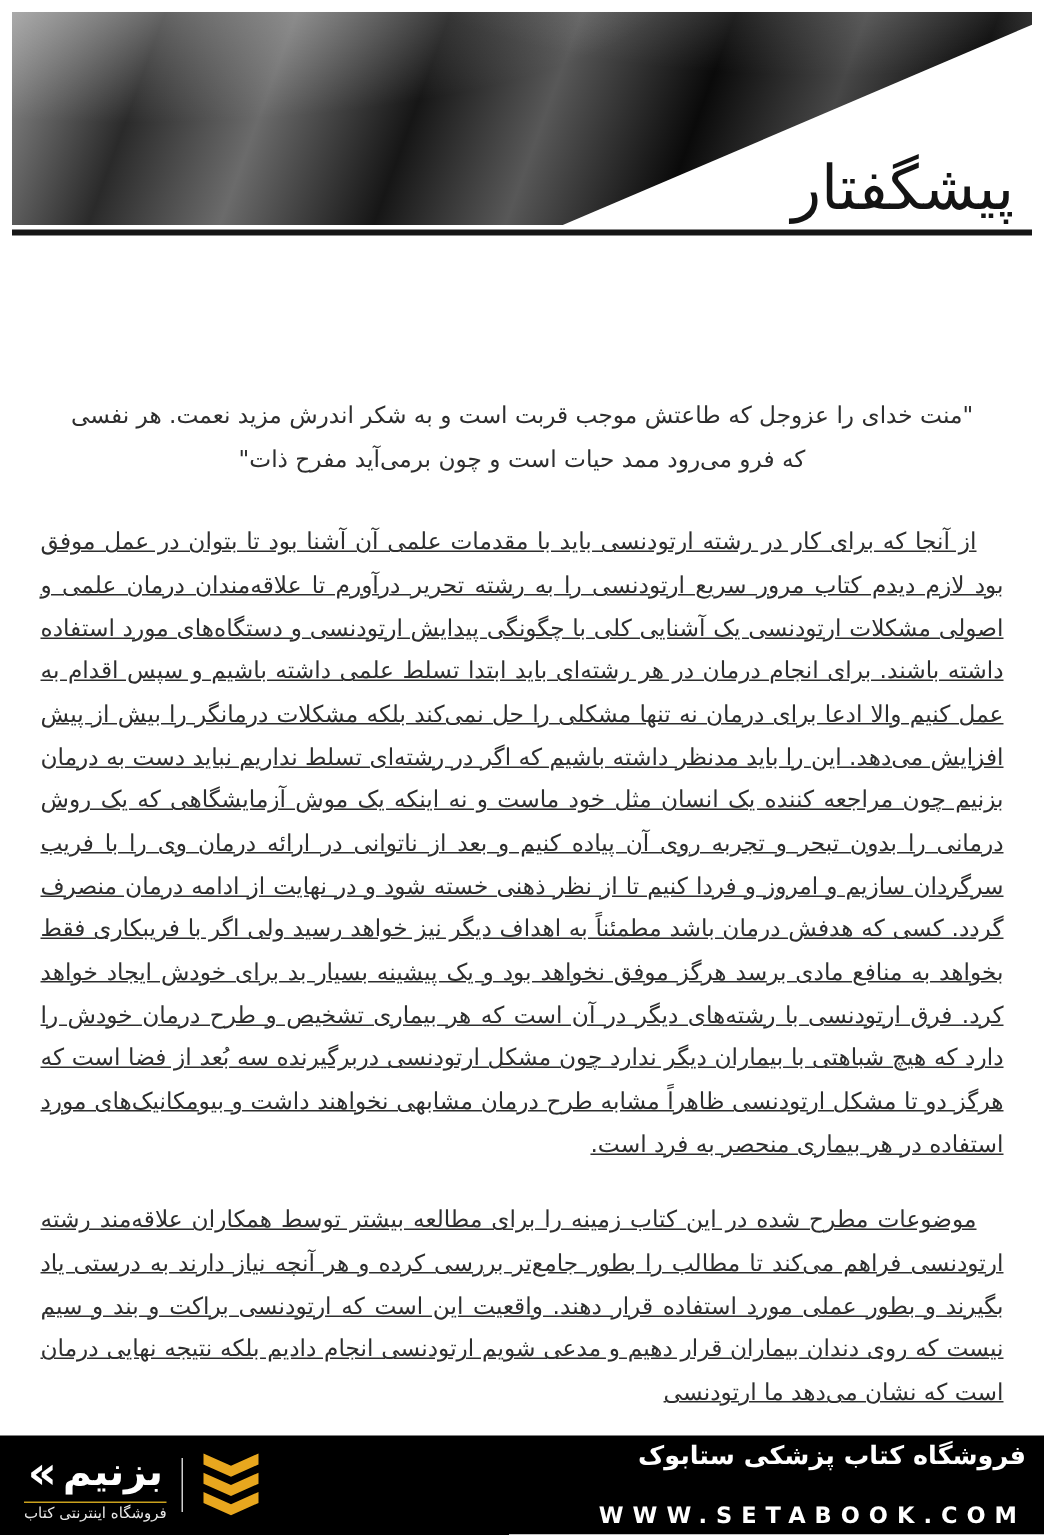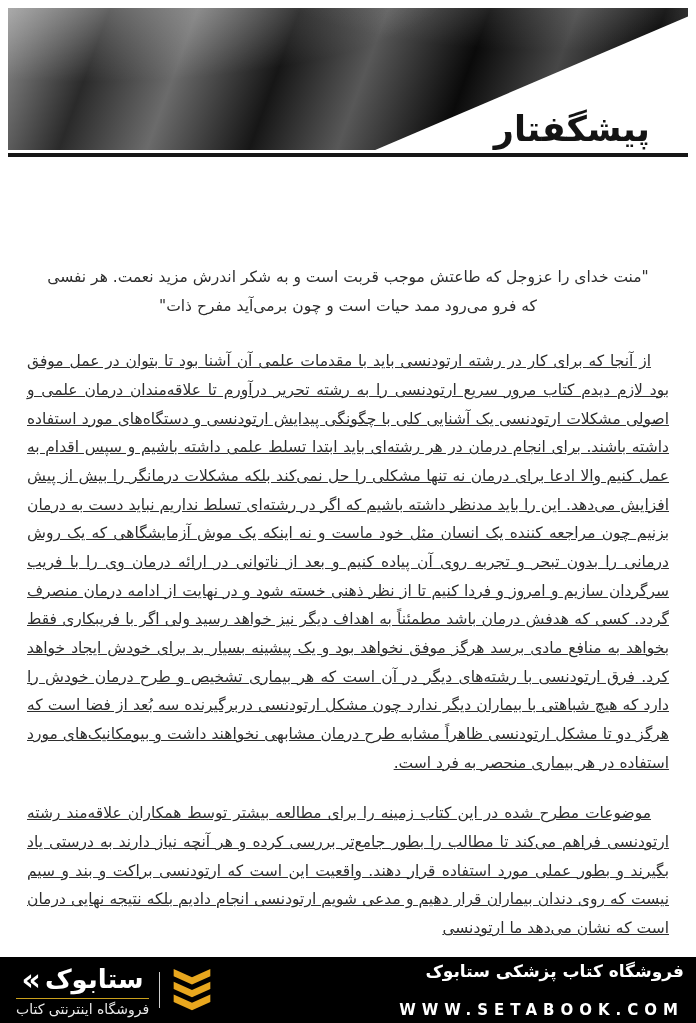--- a/index.html
+++ b/index.html
@@ -20,25 +20,25 @@
       radial-gradient(90% 120% at 80% -30%, rgba(255,255,255,.22), rgba(255,255,255,0) 50%),
       linear-gradient(110deg,#8f8f8f 0%,#2a2a2a 14%,#6b6b6b 26%,#161616 40%,#585858 52%,#0a0a0a 66%,#474747 78%,#090909 90%,#5a5a5a 100%);
   }
   .banner-wedge{
     position:absolute;inset:0;
     background:#ffffff;
     clip-path:polygon(54% 100%, 100% 100%, 100% 6%);
   }
   .banner-title{
     position:absolute;
-    right:38px;bottom:0;
+    right:12px;bottom:0;
     margin:0;
     direction:rtl;
-    font-size:35px;
-    font-weight:700;
+    font-size:41px;
+    font-weight:400;
     color:#141414;
     line-height:1.2;
   }
   .rule{
     height:4px;
     margin:3px 8px 0 8px;
     background:#161616;
   }
 
   
@@ -92,21 +92,21 @@
     line-height:1.1;
     color:#ffffff;
   }
   .wordmark .chev{
     font-size:30px;
     margin-right:4px;
     color:#ffffff;
   }
   .logo-sub{
     direction:rtl;
-    font-size:14px;
+    font-size:10px;
     letter-spacing:.5px;
     color:#e9e9e9;
     margin-top:2px;
     border-top:1px solid #caa11d;
     padding-top:2px;
   }
   .logo-divider{
     width:1px;
     height:36px;
     background:#cfcfcf;
@@ -145,21 +145,21 @@
   <p class="quote">"منت خدای را عزوجل که طاعتش موجب قربت است و به شکر اندرش مزید نعمت. هر نفسی که فرو می‌رود ممد حیات است و چون برمی‌آید مفرح ذات"</p>
   <p class="para">از آنجا که برای کار در رشته ارتودنسی باید با مقدمات علمی آن آشنا بود تا بتوان در عمل موفق بود لازم دیدم کتاب مرور سریع ارتودنسی را به رشته تحریر درآورم تا علاقه‌مندان درمان علمی و اصولی مشکلات ارتودنسی یک آشنایی کلی با چگونگی پیدایش ارتودنسی و دستگاه‌های مورد استفاده داشته باشند. برای انجام درمان در هر رشته‌ای باید ابتدا تسلط علمی داشته باشیم و سپس اقدام به عمل کنیم والا ادعا برای درمان نه تنها مشکلی را حل نمی‌کند بلکه مشکلات درمانگر را بیش از پیش افزایش می‌دهد. این را باید مدنظر داشته باشیم که اگر در رشته‌ای تسلط نداریم نباید دست به درمان بزنیم چون مراجعه کننده یک انسان مثل خود ماست و نه اینکه یک موش آزمایشگاهی که یک روش درمانی را بدون تبحر و تجربه روی آن پیاده کنیم و بعد از ناتوانی در ارائه درمان وی را با فریب سرگردان سازیم و امروز و فردا کنیم تا از نظر ذهنی خسته شود و در نهایت از ادامه درمان منصرف گردد. کسی که هدفش درمان باشد مطمئناً به اهداف دیگر نیز خواهد رسید ولی اگر با فریبکاری فقط بخواهد به منافع مادی برسد هرگز موفق نخواهد بود و یک پیشینه بسیار بد برای خودش ایجاد خواهد کرد. فرق ارتودنسی با رشته‌های دیگر در آن است که هر بیماری تشخیص و طرح درمان خودش را دارد که هیچ شباهتی با بیماران دیگر ندارد چون مشکل ارتودنسی دربرگیرنده سه بُعد از فضا است که هرگز دو تا مشکل ارتودنسی ظاهراً مشابه طرح درمان مشابهی نخواهند داشت و بیومکانیک‌های مورد استفاده در هر بیماری منحصر به فرد است.</p>
   <p class="para">موضوعات مطرح شده در این کتاب زمینه را برای مطالعه بیشتر توسط همکاران علاقه‌مند رشته ارتودنسی فراهم می‌کند تا مطالب را بطور جامع‌تر بررسی کرده و هر آنچه نیاز دارند به درستی یاد بگیرند و بطور عملی مورد استفاده قرار دهند. واقعیت این است که ارتودنسی براکت و بند و سیم نیست که روی دندان بیماران قرار دهیم و مدعی شویم ارتودنسی انجام دادیم بلکه نتیجه نهایی درمان است که نشان می‌دهد ما ارتودنسی</p>
 </div>
 
 <div class="footer">
   <div class="footer-logo">
     <div class="wordmark-block">
       <div class="wordmark">
         <span class="chev">«</span>
-        <span>ستابوک</span>
+        <span>بزنیم</span>
       </div>
       <div class="logo-sub">فروشگاه اینترنتی کتاب</div>
     </div>
     <div class="logo-divider"></div>
     <svg class="logo-icon" width="44" height="46" viewBox="0 0 48 50" xmlns="http://www.w3.org/2000/svg">
       <g fill="#E8A71E">
         <path d="M4 2 L24 11 L44 2 L44 10 L24 19 L4 10 Z"></path>
         <path d="M4 16 L24 25 L44 16 L44 24 L24 33 L4 24 Z"></path>
         <path d="M4 30 L24 39 L44 30 L44 38 L24 47 L4 38 Z"></path>
       </g>

